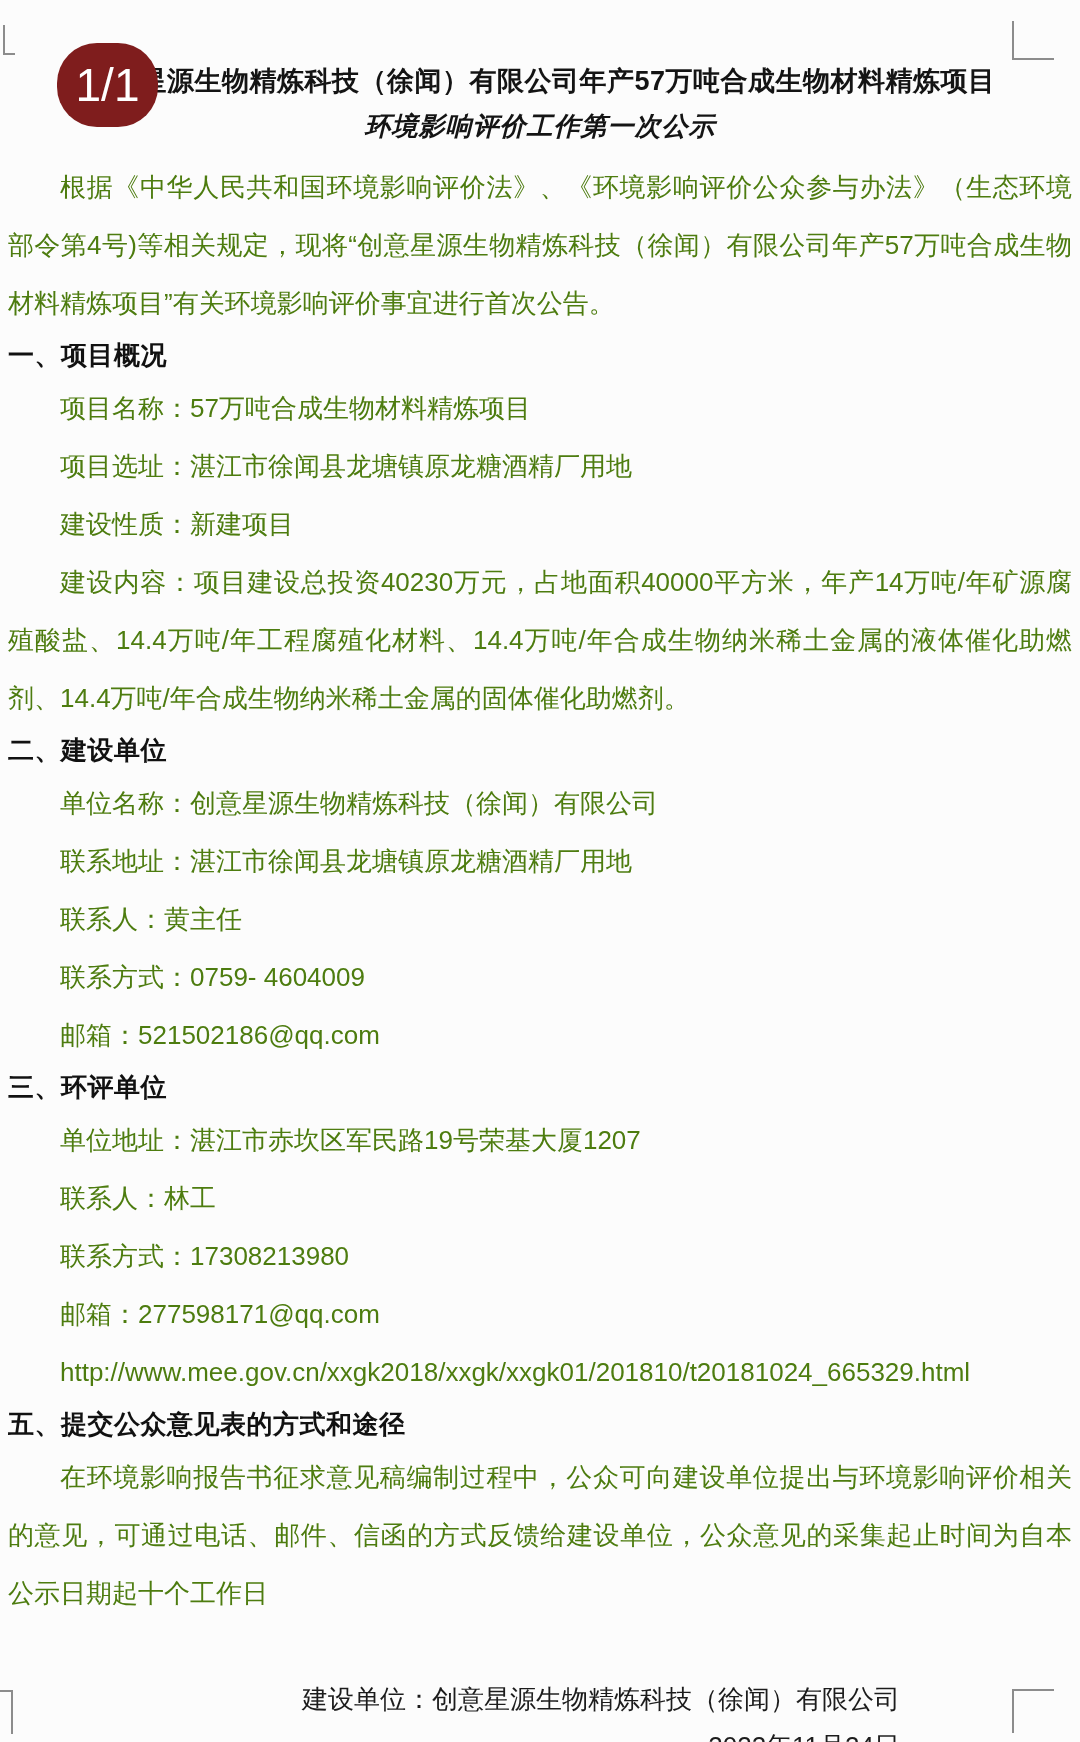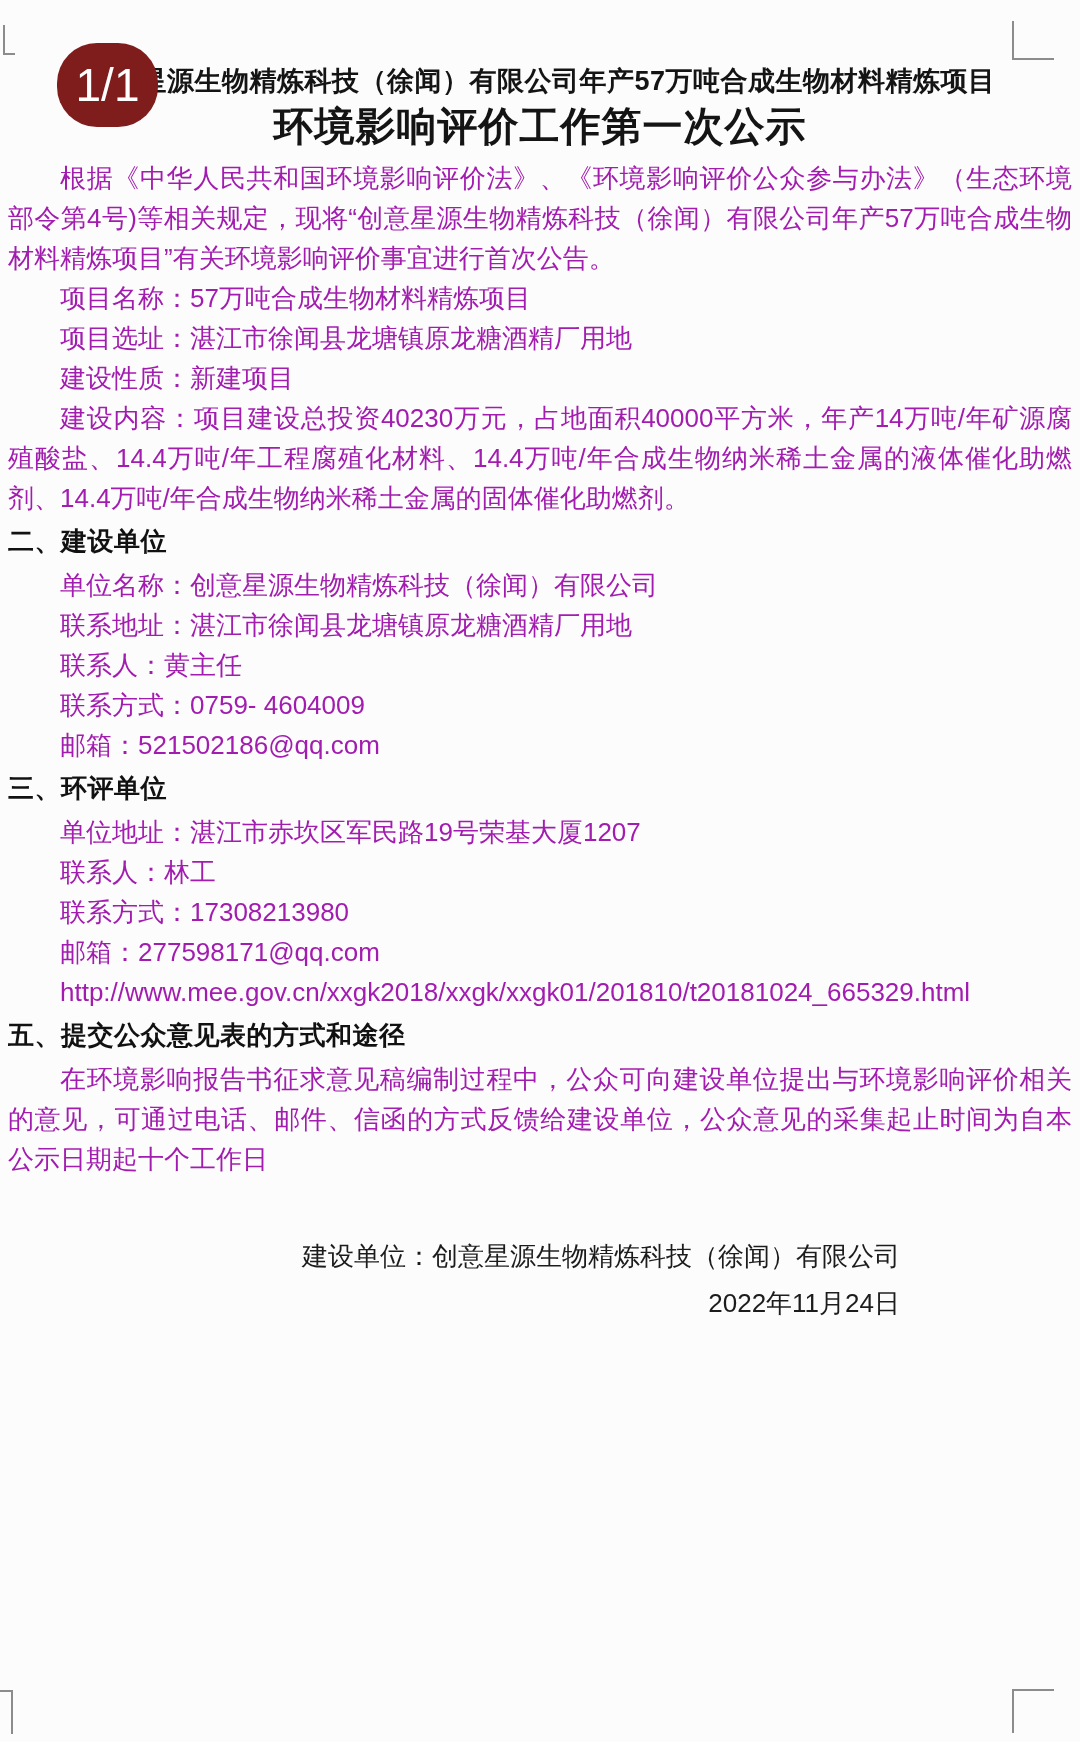--- a/index.html
+++ b/index.html
@@ -8,28 +8,28 @@
     width:1080px;height:1742px;
     margin:0 auto;
     background:#fcfcfc;
     color:#1c1c1c;
     font-family:"Liberation Sans","DejaVu Sans",sans-serif;
     overflow:hidden;
   }
   .doc{padding:60px 8px 0 8px;}
   .title{margin:0;text-align:center;font-weight:700;color:#141414;}
   .title .tline1{display:block;font-size:27px;line-height:42px;letter-spacing:.5px;}
-  .title .tline2{display:block;font-size:40px;line-height:48px;letter-spacing:1px;}
+  .title .tline2{display:block;font-size:26px;line-height:48px;letter-spacing:1px;font-style:italic;}
   .para{
     margin:0;
     font-size:26px;
-    line-height:40px;
+    line-height:58px;
     text-indent:2em;
     text-align:justify;
-    color:#a21caf;
+    color:#4d7c0f;
   }
   .intro{margin-top:8px;}
   .sec{
     margin:0;
     font-size:26px;
     line-height:47px;
     font-weight:700;
     color:#111;
     letter-spacing:.5px;
   }
@@ -75,20 +75,21 @@
 
   <div class="doc">
 
     <h1 class="title">
       <span class="tline1">创意星源生物精炼科技（徐闻）有限公司年产57万吨合成生物材料精炼项目</span>
       <span class="tline2">环境影响评价工作第一次公示</span>
     </h1>
 
     <p class="para intro">根据《中华人民共和国环境影响评价法》、《环境影响评价公众参与办法》（生态环境部令第4号)等相关规定，现将“创意星源生物精炼科技（徐闻）有限公司年产57万吨合成生物材料精炼项目”有关环境影响评价事宜进行首次公告。</p>
 
+    <h2 class="sec">一、项目概况</h2>
     <p class="para">项目名称：57万吨合成生物材料精炼项目</p>
     <p class="para">项目选址：湛江市徐闻县龙塘镇原龙糖酒精厂用地</p>
     <p class="para">建设性质：新建项目</p>
     <p class="para">建设内容：项目建设总投资40230万元，占地面积40000平方米，年产14万吨/年矿源腐殖酸盐、14.4万吨/年工程腐殖化材料、14.4万吨/年合成生物纳米稀土金属的液体催化助燃剂、14.4万吨/年合成生物纳米稀土金属的固体催化助燃剂。</p>
 
     <h2 class="sec">二、建设单位</h2>
     <p class="para">单位名称：创意星源生物精炼科技（徐闻）有限公司</p>
     <p class="para">联系地址：湛江市徐闻县龙塘镇原龙糖酒精厂用地</p>
     <p class="para">联系人：黄主任</p>
     <p class="para">联系方式：0759- 4604009</p>

